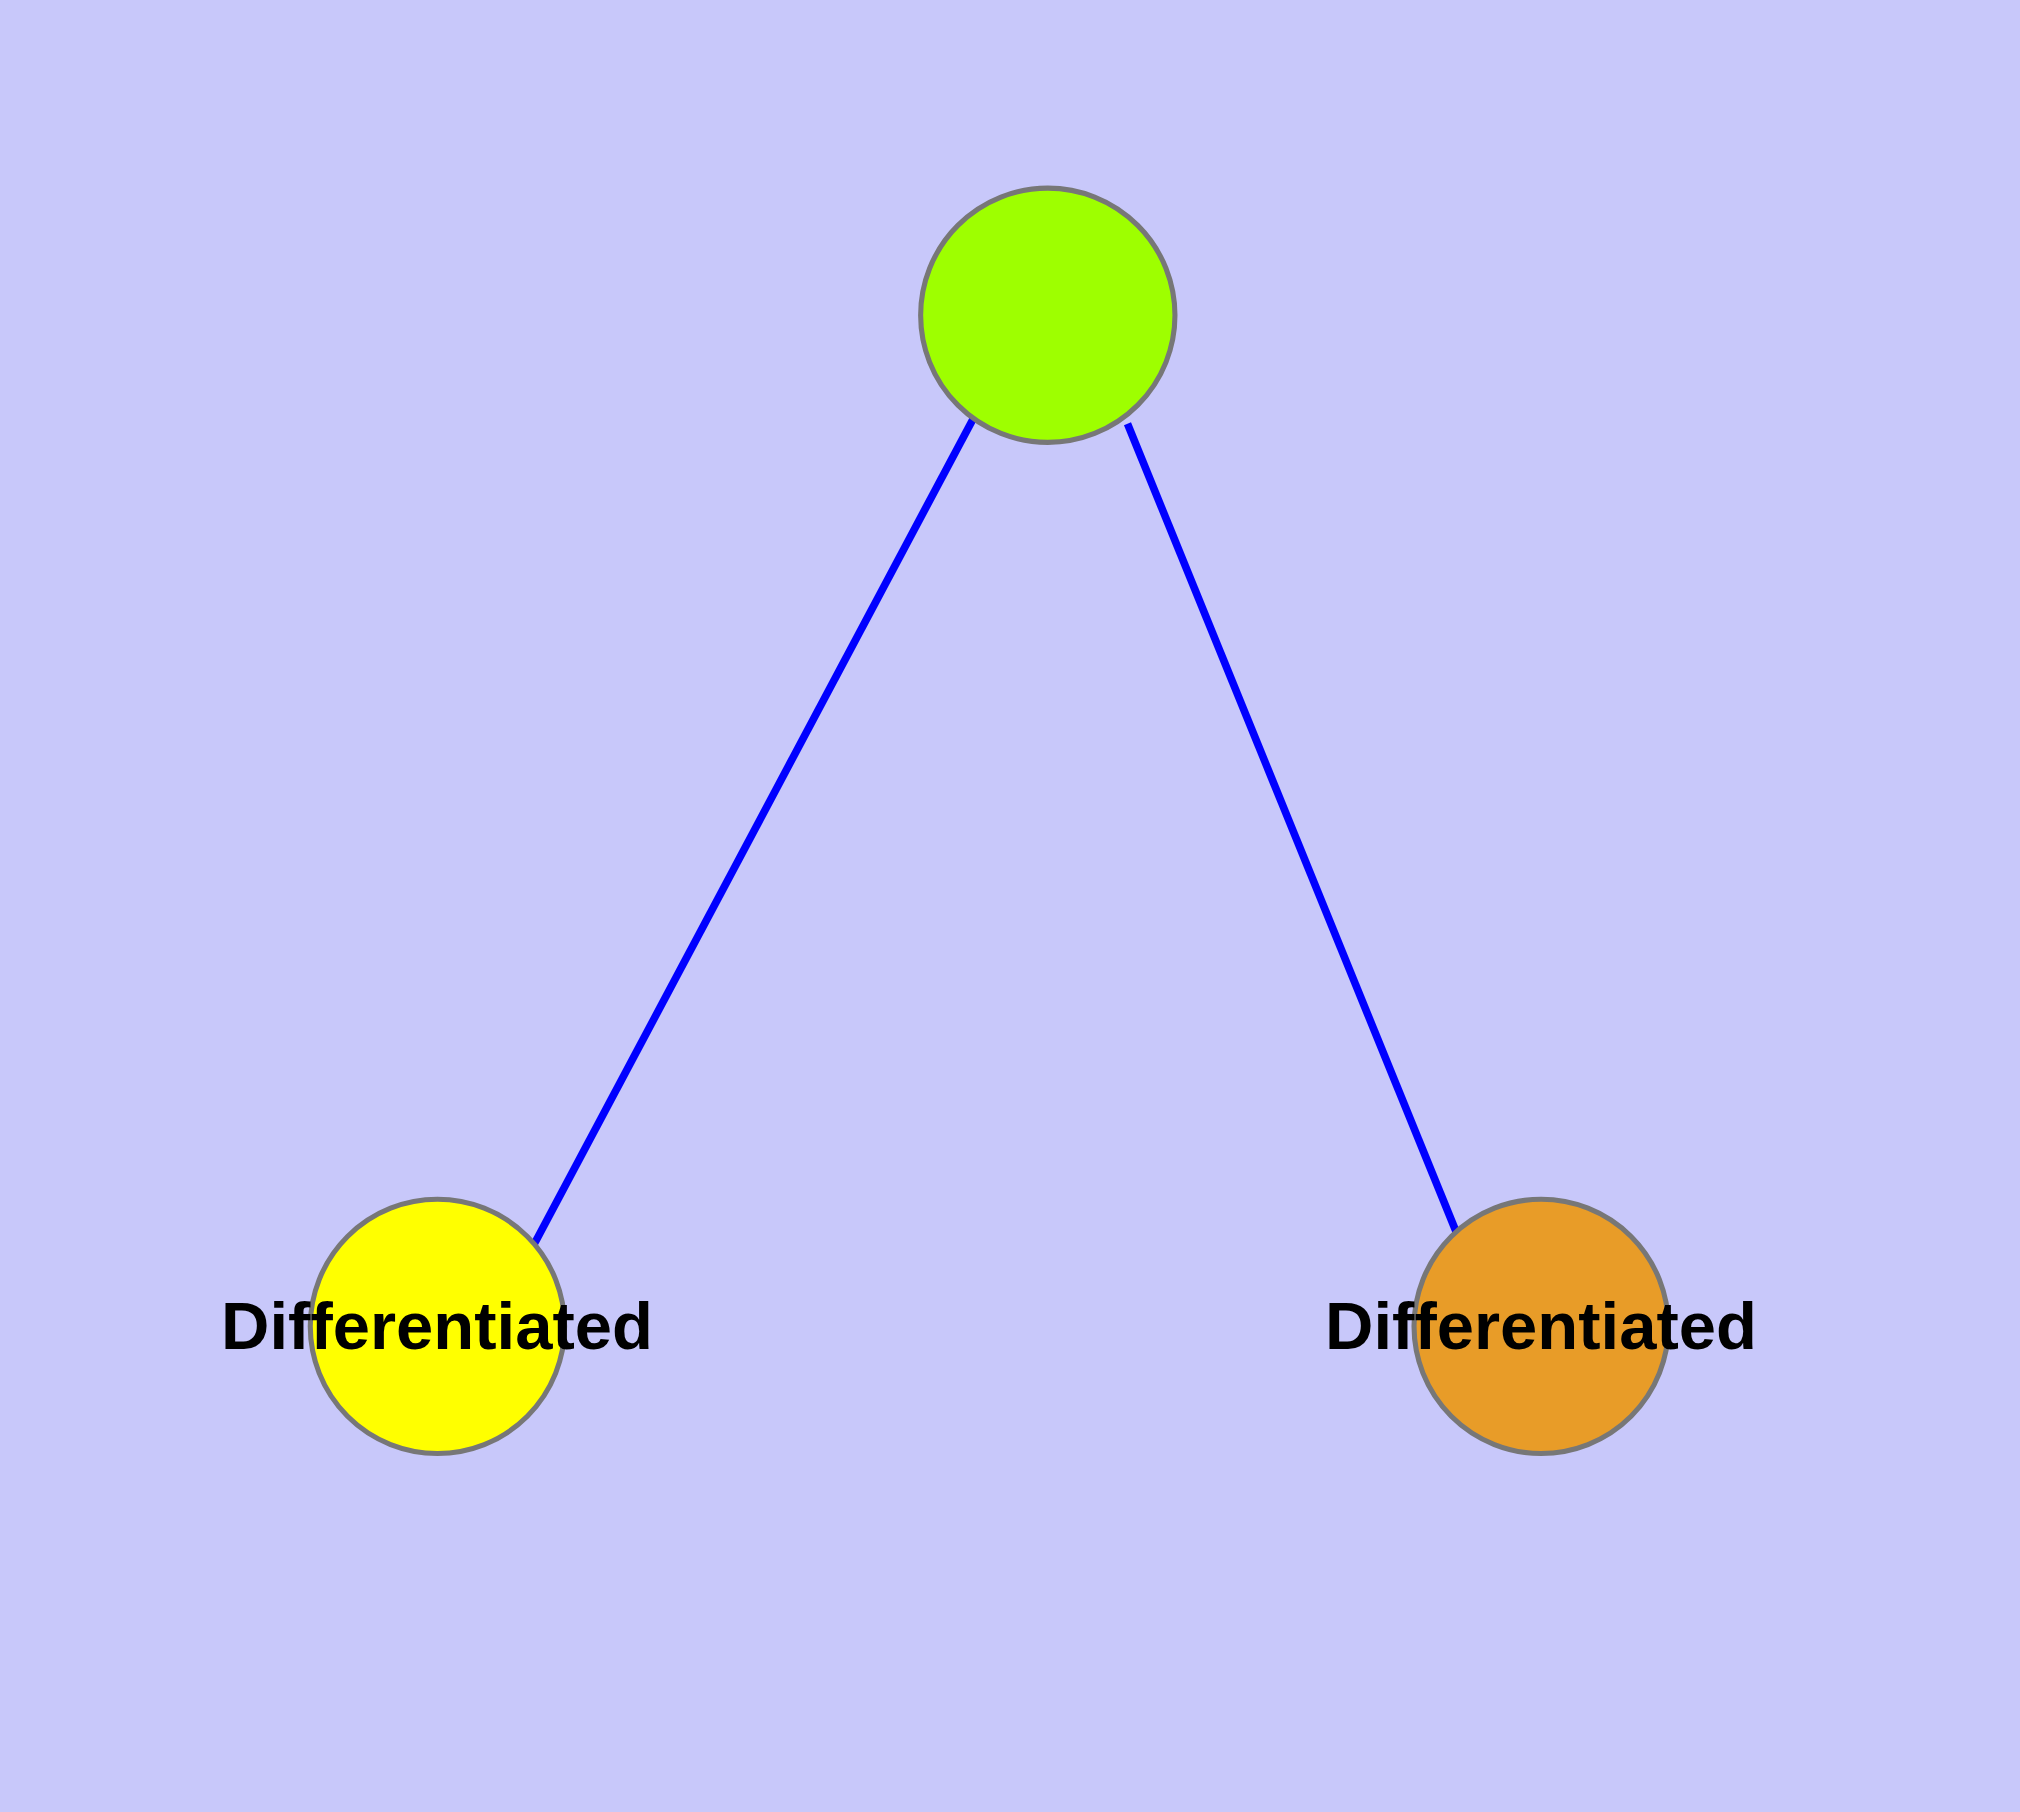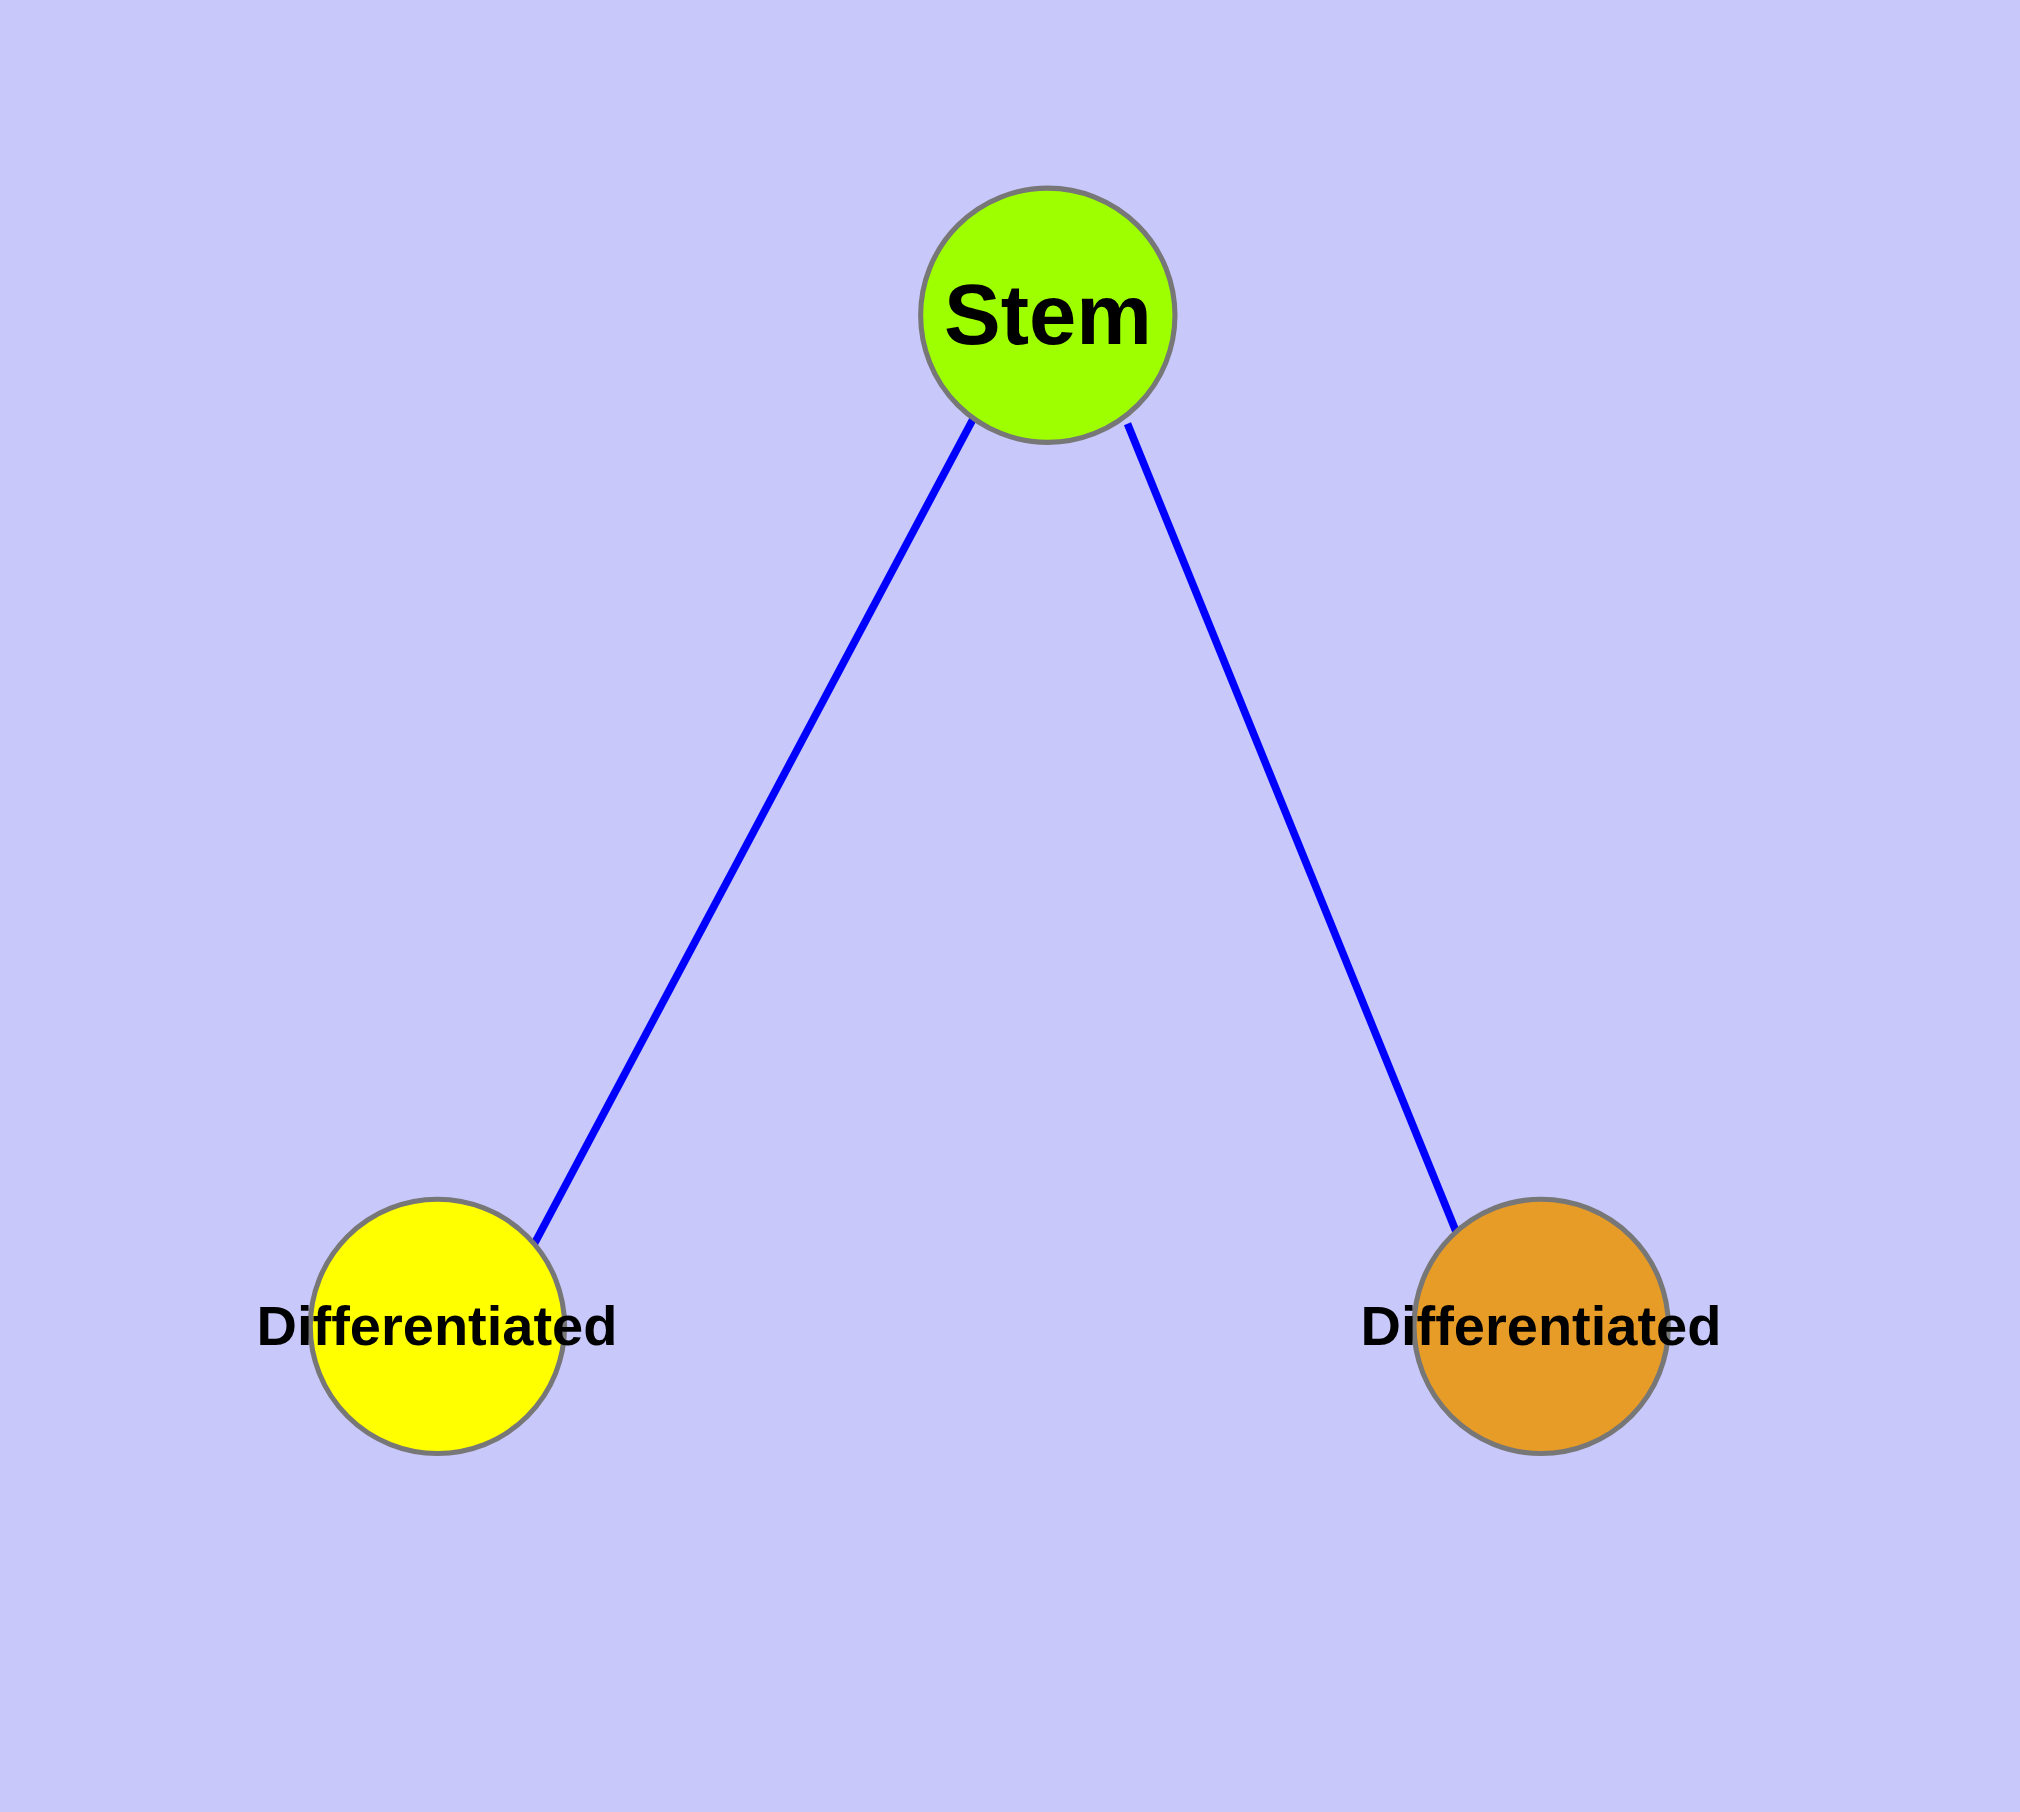--- a/index.html
+++ b/index.html
@@ -31,21 +31,21 @@
     text-align: center;
     white-space: nowrap;
     line-height: 1.06;
     pointer-events: none;
     transform: translate(-50%, -50%);
   }
   .label-stem {
     font-size: 85px;
   }
   .label-leaf {
-    font-size: 56px;
+    font-size: 67px;
   }
   .label-line {
     display: block;
   }
 </style>
 </head>
 <body>
 
 <div id="canvas" style="width: 2021px; height: 1812px;">
 
@@ -57,23 +57,20 @@
       <line id="edge-1" x1="1330" y1="500" x2="1722" y2="1464" stroke="#0000ff" stroke-width="9" stroke-linecap="butt"></line>
     </g>
 
     <g id="node-layer">
       <circle id="node-0" cx="1236" cy="372" r="150" fill="#9eff00" stroke="#777777" stroke-width="6"></circle>
       <circle id="node-1" cx="516" cy="1565" r="150" fill="#ffff00" stroke="#777777" stroke-width="6"></circle>
       <circle id="node-2" cx="1818" cy="1565" r="150" fill="#e89c28" stroke="#777777" stroke-width="6"></circle>
     </g>
   </svg>
 
-  <div class="node-label label-stem" id="label-0" style="left: 1048px; top: 315px; color: rgb(0, 0, 0);">
-    <span class="label-line">Stem</span>
-  </div>
 
   <div class="node-label label-leaf" id="label-1" style="left: 437px; top: 1326px; color: rgb(0, 0, 0);">
     <span class="label-line">Differentiated</span>
   </div>
 
   <div class="node-label label-leaf" id="label-2" style="left: 1541px; top: 1326px; color: rgb(0, 0, 0);">
     <span class="label-line">Differentiated</span>
   </div>
 
 </div>

